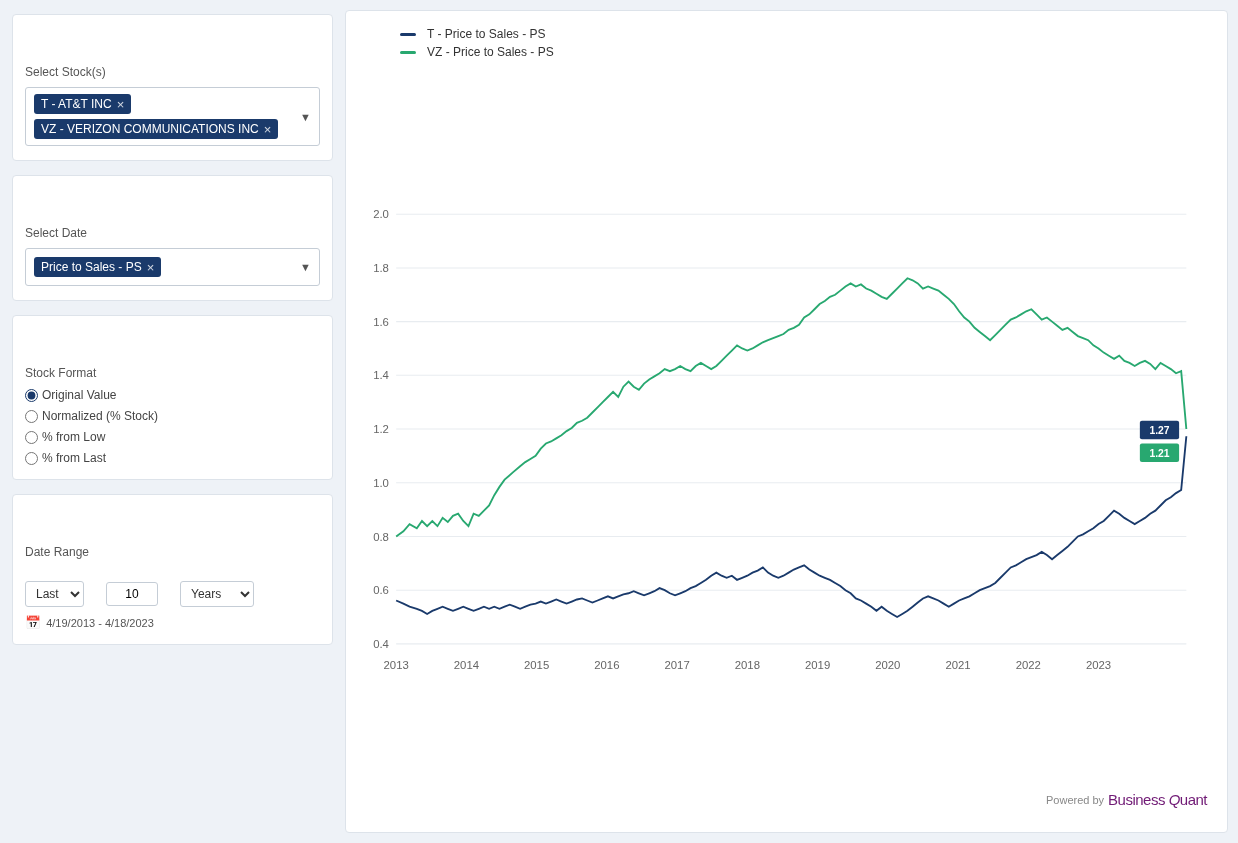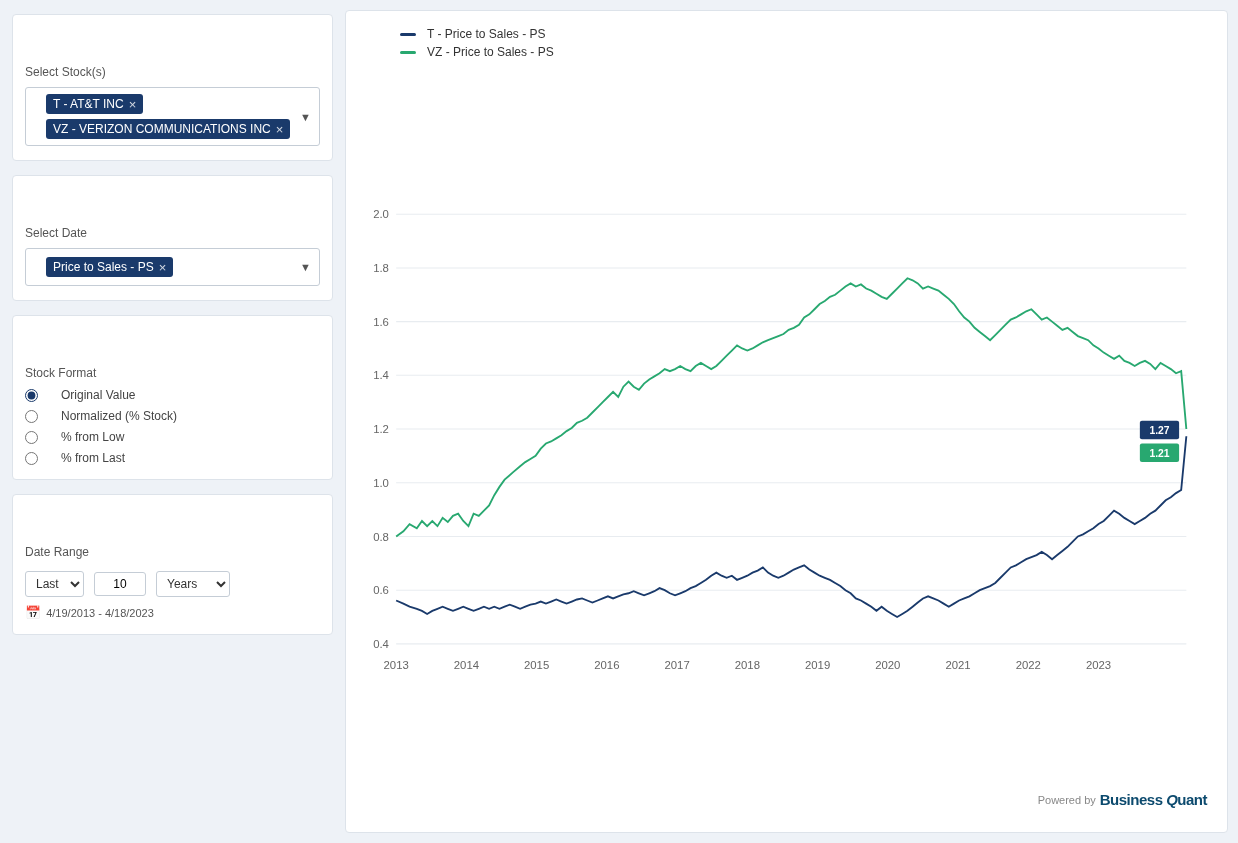--- a/index.html
+++ b/index.html
@@ -34,21 +34,21 @@
     .section-label {
       font-size: 12px;
       color: #555;
       margin-bottom: 8px;
       margin-top: 38px;
     }
 
     .select-box {
       border: 1px solid #c5cdd6;
       border-radius: 3px;
-      padding: 6px 20px;
+      padding: 6px 8px;
       position: relative;
       background: #fff;
       min-height: 38px;
       display: flex;
       flex-wrap: wrap;
       align-items: center;
       gap: 5px;
     }
 
     .tag {
@@ -83,38 +83,38 @@
     .radio-group {
       display: flex;
       flex-direction: column;
       gap: 7px;
       margin-top: 4px;
     }
 
     .radio-item {
       display: flex;
       align-items: center;
-      gap: 23px;
+      gap: 4px;
       font-size: 12px;
       color: #444;
     }
 
     .radio-item input[type="radio"] {
       accent-color: #1a3a6b;
       width: 13px;
       height: 13px;
       cursor: pointer;
     }
 
     
     .date-row {
       display: flex;
       align-items: center;
-      gap: 10px;
-      margin-top: 12px;
+      gap: 22px;
+      margin-top: 22px;
     }
 
     .date-select {
       border: 1px solid #c5cdd6;
       border-radius: 3px;
       padding: 4px 6px;
       font-size: 12px;
       color: #333;
       background: #fff;
       cursor: pointer;
@@ -201,22 +201,22 @@
       right: 0;
       font-size: 11px;
       color: #888;
       display: flex;
       align-items: center;
       gap: 4px;
     }
 
     .powered-by .bq-logo {
       font-size: 15px;
-      font-weight: 700;
-      color: #0c4a6e;
+      font-weight: 400;
+      color: #701a75;
       letter-spacing: -0.5px;
     }
 
     .value-box-t {
       fill: #1a3a6b;
     }
 
     .value-box-vz {
       fill: #28a870;
     }

